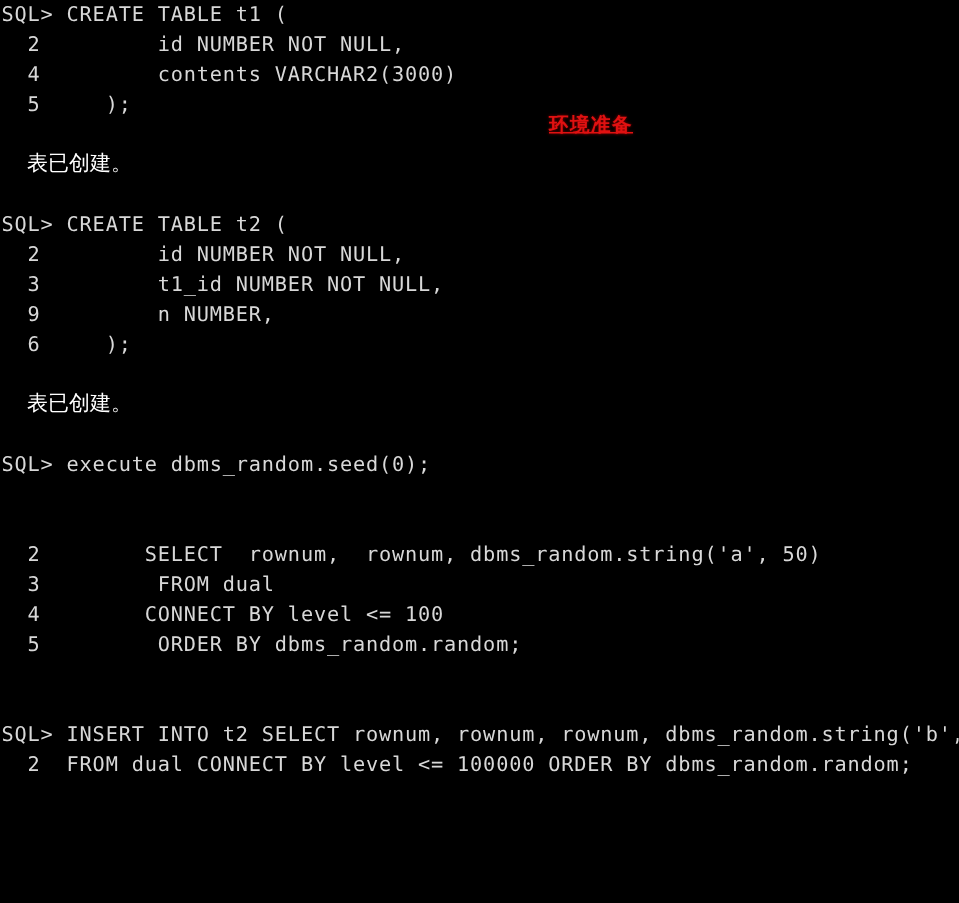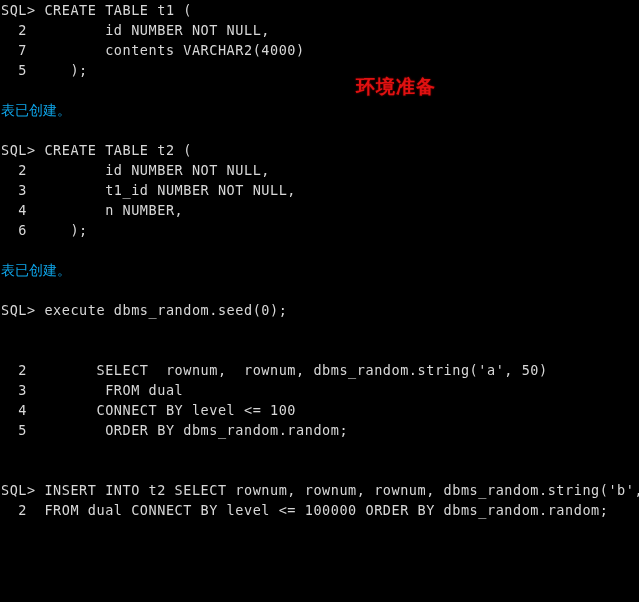--- a/index.html
+++ b/index.html
@@ -32,61 +32,63 @@
     color: #d8d8d8;
     white-space: pre;
     font-family: "DejaVu Sans Mono", "Liberation Mono", monospace;
     margin: 0;
     padding-left: 1px;
   }
   .line.blank {
     color: transparent;
   }
   .line.cjk {
-    font-family: Liberation Sans, sans-serif;
+    font-family: Liberation Serif, serif;
     font-size: 14px;
     letter-spacing: 0px;
-    color: #0ea5e9;
+    color: #ffffff;
+    margin-left: 17px;
   }
   #annotation {
     position: absolute;
-    left: 356px;
+    left: 366px;
     top: 74px;
     font-family: "DejaVu Sans", "Liberation Sans", sans-serif;
-    font-size: 19px;
+    font-size: 13px;
     font-weight: bold;
     color: #e01111;
     text-shadow: 0 0 2px #8a0000;
     letter-spacing: 1px;
     white-space: pre;
+    text-decoration: underline;
   }
   #cursor {
     position: absolute;
     left: 1px;
     top: 580px;
     width: 8px;
     height: 16px;
     background: transparent;
   }
 </style>
 </head>
 <body>
 
 <div id="console" style="background: rgb(0, 0, 0);">
   <div class="line">SQL&gt; CREATE TABLE t1 (</div>
   <div class="line">  2         id NUMBER NOT NULL,</div>
-  <div class="line">  7         contents VARCHAR2(4000)</div>
+  <div class="line">  4         contents VARCHAR2(3000)</div>
   <div class="line">  5     );</div>
   <div class="line blank"> </div>
   <div class="line cjk">表已创建。</div>
   <div class="line blank"> </div>
   <div class="line">SQL&gt; CREATE TABLE t2 (</div>
   <div class="line">  2         id NUMBER NOT NULL,</div>
   <div class="line">  3         t1_id NUMBER NOT NULL,</div>
-  <div class="line">  4         n NUMBER,</div>
+  <div class="line">  9         n NUMBER,</div>
   <div class="line">  6     );</div>
   <div class="line blank"> </div>
   <div class="line cjk">表已创建。</div>
   <div class="line blank"> </div>
   <div class="line">SQL&gt; execute dbms_random.seed(0);</div>
   <div class="line blank"> </div>
   <div class="line blank"> </div>
   <div class="line">  2        SELECT  rownum,  rownum, dbms_random.string('a', 50)</div>
   <div class="line">  3         FROM dual</div>
   <div class="line">  4        CONNECT BY level &lt;= 100</div>

